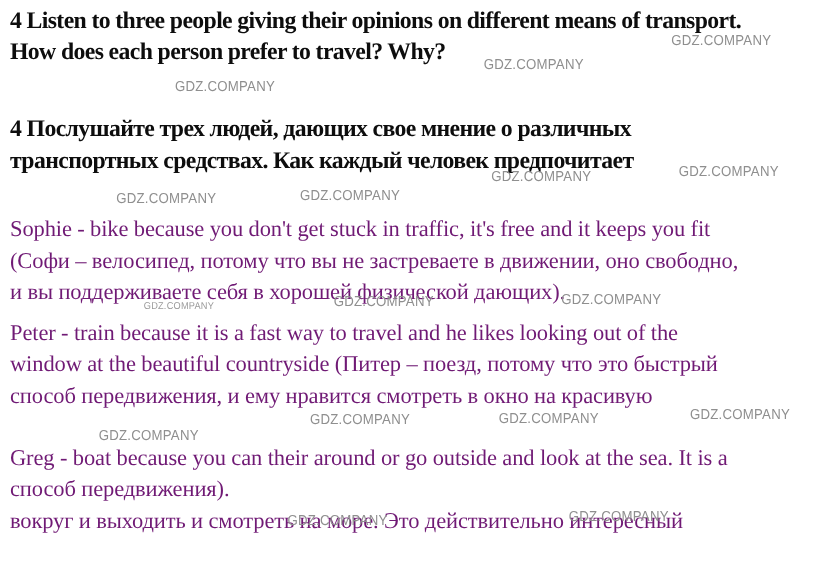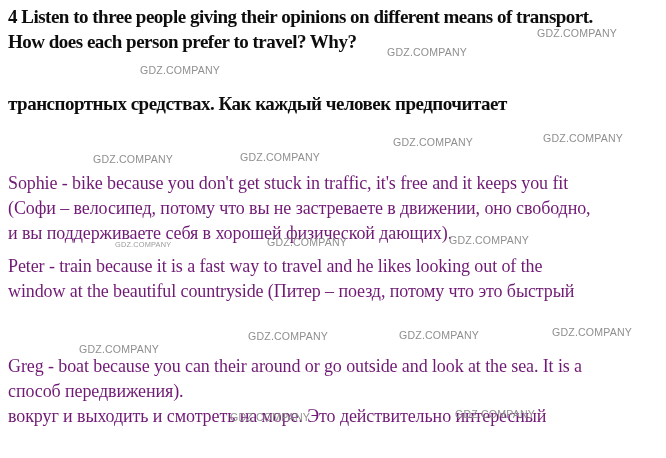--- a/index.html
+++ b/index.html
@@ -54,32 +54,34 @@
 <body>
 
 <div class="page">
 
   <section class="para heading" style="top:4px">
     <div class="line">4 Listen to three people giving their opinions on different means of transport.</div>
     <div class="line">How does each person prefer to travel? Why?</div>
   </section>
 
   <section class="para heading" style="top:91px">
+    <div class="line">4 Послушайте трех людей, дающих свое мнение о различных</div>
     <div class="line">транспортных средствах. Как каждый человек предпочитает</div>
   </section>
 
   <section class="para" style="top:171px">
     <div class="line">Sophie - bike because you don't get stuck in traffic, it's free and it keeps you fit</div>
     <div class="line">(Софи – велосипед, потому что вы не застреваете в движении, оно свободно,</div>
     <div class="line">и вы поддерживаете себя в хорошей физической дающих).</div>
   </section>
 
   <section class="para" style="top:254px">
     <div class="line">Peter - train because it is a fast way to travel and he likes looking out of the</div>
     <div class="line">window at the beautiful countryside (Питер – поезд, потому что это быстрый</div>
+    <div class="line">способ передвижения, и ему нравится смотреть в окно на красивую</div>
   </section>
 
   <section class="para" style="top:354px">
     <div class="line">Greg - boat because you can their around or go outside and look at the sea. It is a</div>
     <div class="line">способ передвижения).</div>
     <div class="line">вокруг и выходить и смотреть на море. Это действительно интересный</div>
   </section>
 
   <span class="wm" style="left:537px;top:27px">GDZ.COMPANY</span>
   <span class="wm" style="left:387px;top:46px">GDZ.COMPANY</span>

